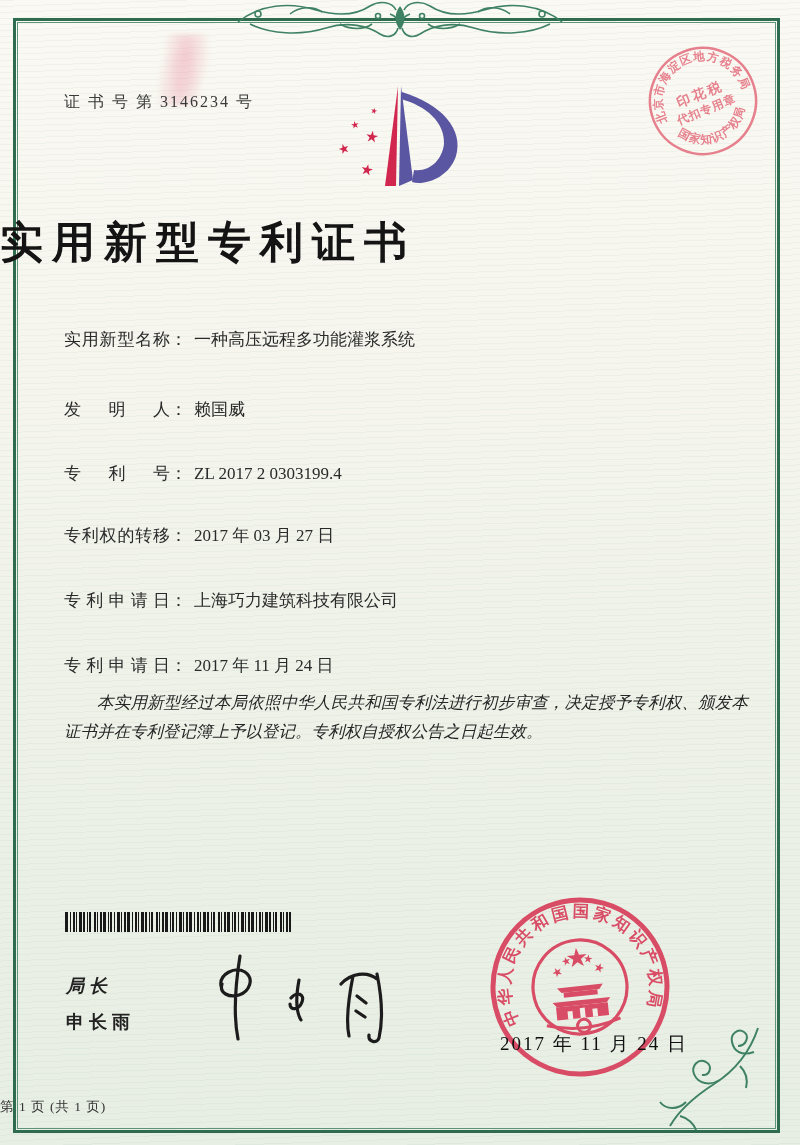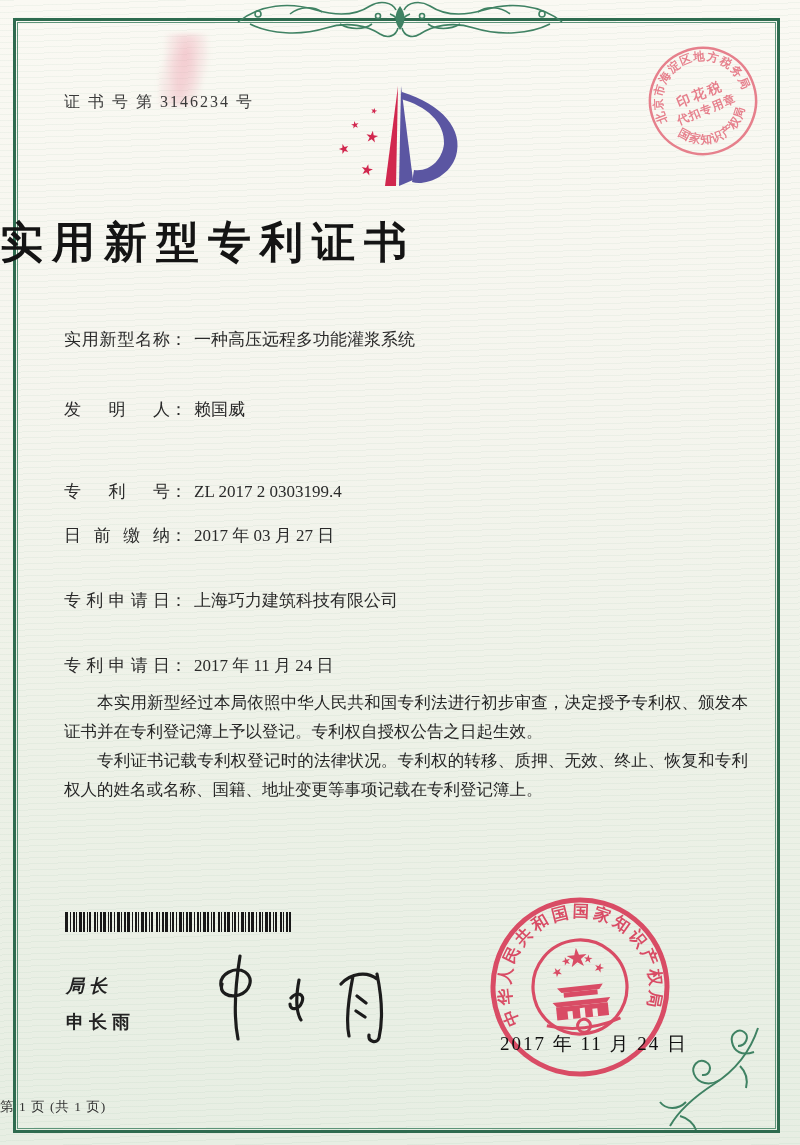--- a/index.html
+++ b/index.html
@@ -25,25 +25,25 @@
 
   .logo { position:absolute; left:322px; top:82px; }
   .tax-stamp { position:absolute; left:628px; top:26px; transform:rotate(-22deg); opacity:0.88; }
 
   .title { position:absolute; left:0; top:214px; width:100%; margin:0; 
     font-size:43px; font-weight:700; letter-spacing:9px; color:#141414; }
 
   .field { position:absolute; left:64px; font-size:17px; color:#2a2a2a; white-space:nowrap; }
   .field .lbl { display:inline-block; width:106px; text-align:justify; text-align-last:justify; }
   .field .val { margin-left:7px; }
-  .f0{top:328px}.f1{top:398px}.f2{top:480px}.f3{top:524px}.f4{top:589px}.f5{top:654px}
+  .f0{top:328px}.f1{top:398px}.f2{top:462px}.f3{top:524px}.f4{top:589px}.f5{top:654px}
 
   .paras { position:absolute; left:64px; top:688px; width:684px; font-size:16.5px;
     line-height:29px; text-align:justify; color:#262626; }
-  .paras p { margin:0; text-indent:2em; }
+  .paras p { margin:0; text-indent:2em;font-style:italic; }
 
   .barcode { position:absolute; left:64px; top:911px; }
 
   .sig-title, .sig-name { position:absolute; left:66px; font-family:"Liberation Sans","DejaVu Sans",sans-serif;
     font-size:18px; font-weight:600; letter-spacing:5px; color:#222; }
   .sig-title { top:974px;font-style:italic; } .sig-name { top:1010px; }
   .signature { position:absolute; left:195px; top:946px; }
 
   .seal { position:absolute; left:487px; top:894px; transform:rotate(-6deg); opacity:0.93; }
   .seal-date { position:absolute; left:500px; top:1031px; font-size:19px; letter-spacing:2px; color:#101010; z-index:5; }
@@ -118,32 +118,31 @@
   <div class="field f1">
     <span class="lbl">发明人</span><span>：</span><span class="val">赖国威</span>
   </div>
   <div class="field f0">
     <span class="lbl">实用新型名称</span><span>：</span><span class="val">一种高压远程多功能灌浆系统</span>
   </div>
   <div class="field f2">
     <span class="lbl">专利号</span><span>：</span><span class="val">ZL 2017 2 0303199.4</span>
   </div>
   <div class="field f3">
-    <span class="lbl">日前缴纳</span><span>：</span><span class="val">2017 年 03 月 27 日</span>
+    <span class="lbl">专利权的转移</span><span>：</span><span class="val">2017 年 03 月 27 日</span>
   </div>
   <div class="field f4">
     <span class="lbl">专利申请日</span><span>：</span><span class="val">上海巧力建筑科技有限公司</span>
   </div>
   <div class="field f5">
     <span class="lbl">专利申请日</span><span>：</span><span class="val">2017 年 11 月 24 日</span>
   </div>
 
   <div class="paras">
     <p>本实用新型经过本局依照中华人民共和国专利法进行初步审查，决定授予专利权、颁发本证书并在专利登记簿上予以登记。专利权自授权公告之日起生效。</p>
-    <p>专利证书记载专利权登记时的法律状况。专利权的转移、质押、无效、终止、恢复和专利权人的姓名或名称、国籍、地址变更等事项记载在专利登记簿上。</p>
   </div>
 
   <svg class="barcode" width="228" height="22" viewBox="0 0 228 22">
     <path d="M1,11 H227" stroke="#181818" stroke-width="20" stroke-dasharray="3,2,1,2,2,1,1,2,3,1,2,2,1,1,2,3,2,1,1,2,2,1,3,2,1,1,2,2,1,2,3,1,1,2,2,1"></path>
   </svg>
 
   <div class="sig-title">局长</div>
   <div class="sig-name">申长雨</div>
 
   <svg class="signature" width="220" height="100" viewBox="0 0 220 100">

